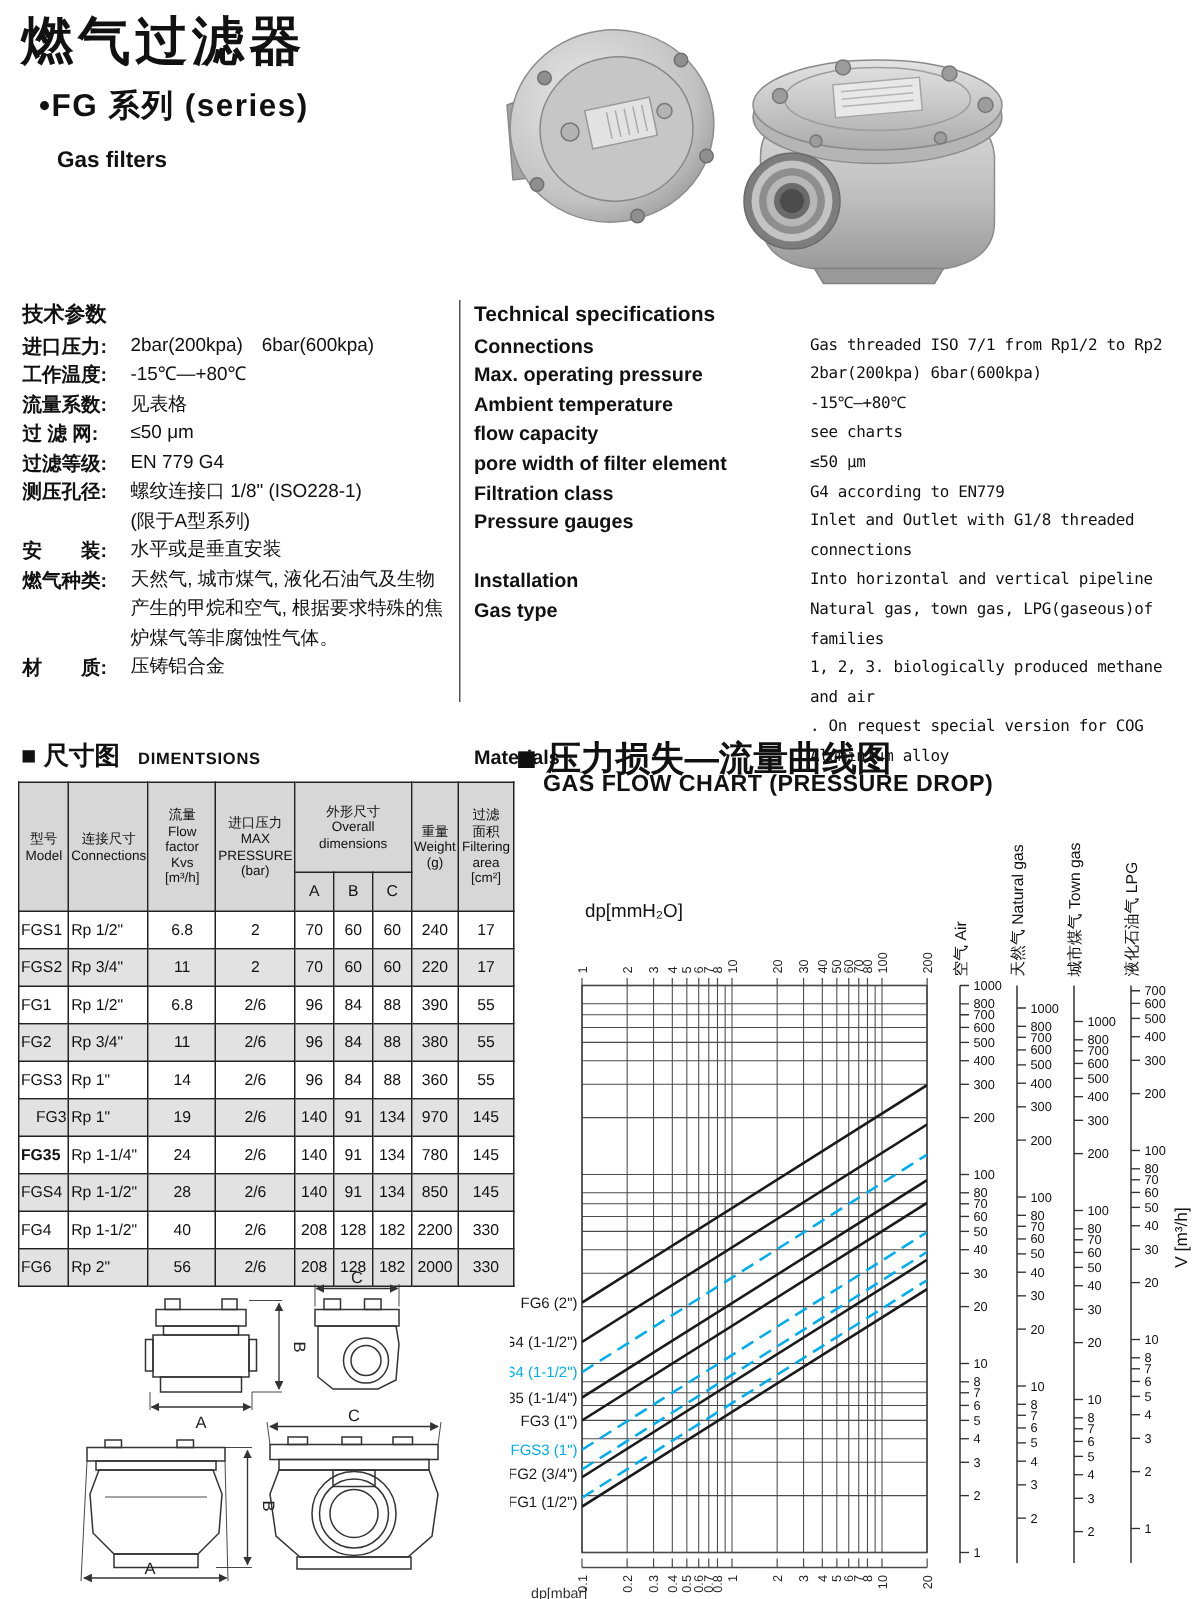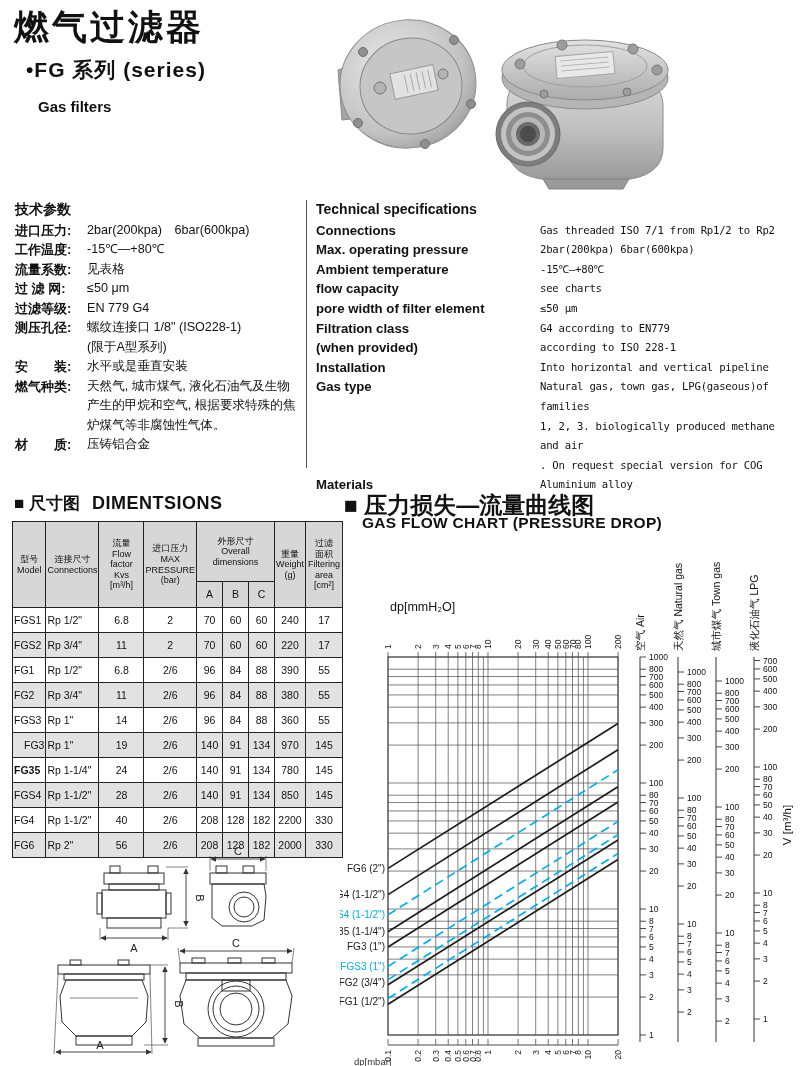--- a/index.html
+++ b/index.html
@@ -23,21 +23,21 @@
   #specs-cn .spec-label{width:72px}
   #specs-en .spec-label{width:224px;font-size:13.2px}
   .spec-value{white-space:pre-line}
   #specs-cn .spec-value{font-size:12.6px}
   #specs-en .spec-value{font-family:"DejaVu Sans Mono",monospace;font-size:10.6px;letter-spacing:-0.2px;line-height:19.6px}
   #col-divider{left:306px;top:200px;height:268px;border-left:1px solid #555}
   
   .sec-head{font-weight:700;display:flex;align-items:baseline}
   #dim-heading{left:14px;top:492px}
   #dim-heading .cn{font-size:17px}
-  #dim-heading .en{font-size:18px;margin-left:12px;letter-spacing:.5px}
+  #dim-heading .en{font-size:11px;margin-left:12px;letter-spacing:.5px}
   #chart-heading-cn{left:344px;top:490px;font-size:23px;font-weight:700}
   #chart-heading-en{left:362px;top:514px;font-size:15.5px;font-weight:700;letter-spacing:.3px}
   
   #dim-table{left:12px;top:521px;border-collapse:collapse;table-layout:fixed}
   #dim-table th,#dim-table td{
     border:1px solid #222;text-align:center;vertical-align:middle;
     padding:0 1px;overflow:hidden;
   }
   #dim-table th{background:#d7d7d7;font-weight:400;font-size:9px;line-height:1.18;white-space:pre-line}
   #dim-table td{font-size:10.5px;height:24px;font-stretch:condensed}
@@ -182,22 +182,22 @@
     </div>
     <div class="spec-row">
       <span class="spec-label">pore width of filter element</span>
       <span class="spec-value">≤50 μm</span>
     </div>
     <div class="spec-row">
       <span class="spec-label">Filtration class</span>
       <span class="spec-value">G4 according to EN779</span>
     </div>
     <div class="spec-row">
-      <span class="spec-label">(when provided)</span>
-      <span class="spec-value">according to ISO 228-1</span>
+      <span class="spec-label">Pressure gauges</span>
+      <span class="spec-value">Inlet and Outlet with G1/8 threaded connections</span>
     </div>
     <div class="spec-row">
       <span class="spec-label">Installation</span>
       <span class="spec-value">Into horizontal and vertical pipeline</span>
     </div>
     <div class="spec-row">
       <span class="spec-label">Gas type</span>
       <span class="spec-value">Natural gas, town gas, LPG(gaseous)of families
 1, 2, 3.  biologically produced methane and air
 .  On request special version for COG</span>

